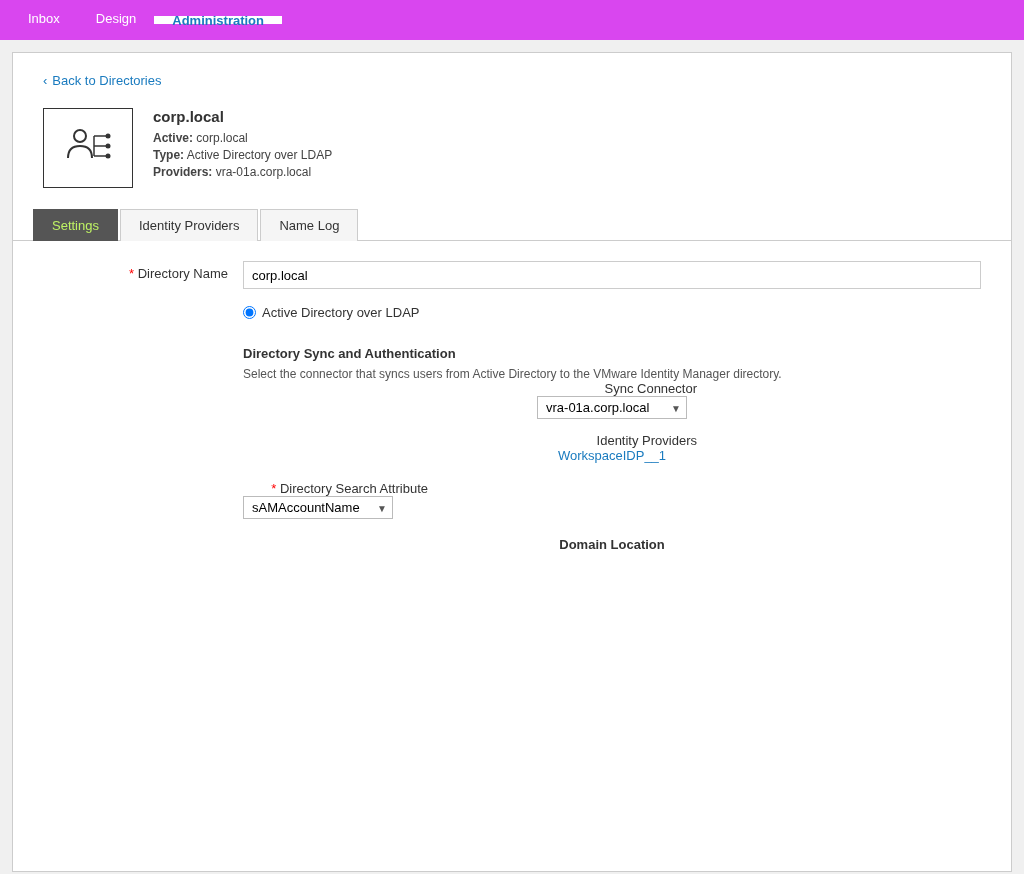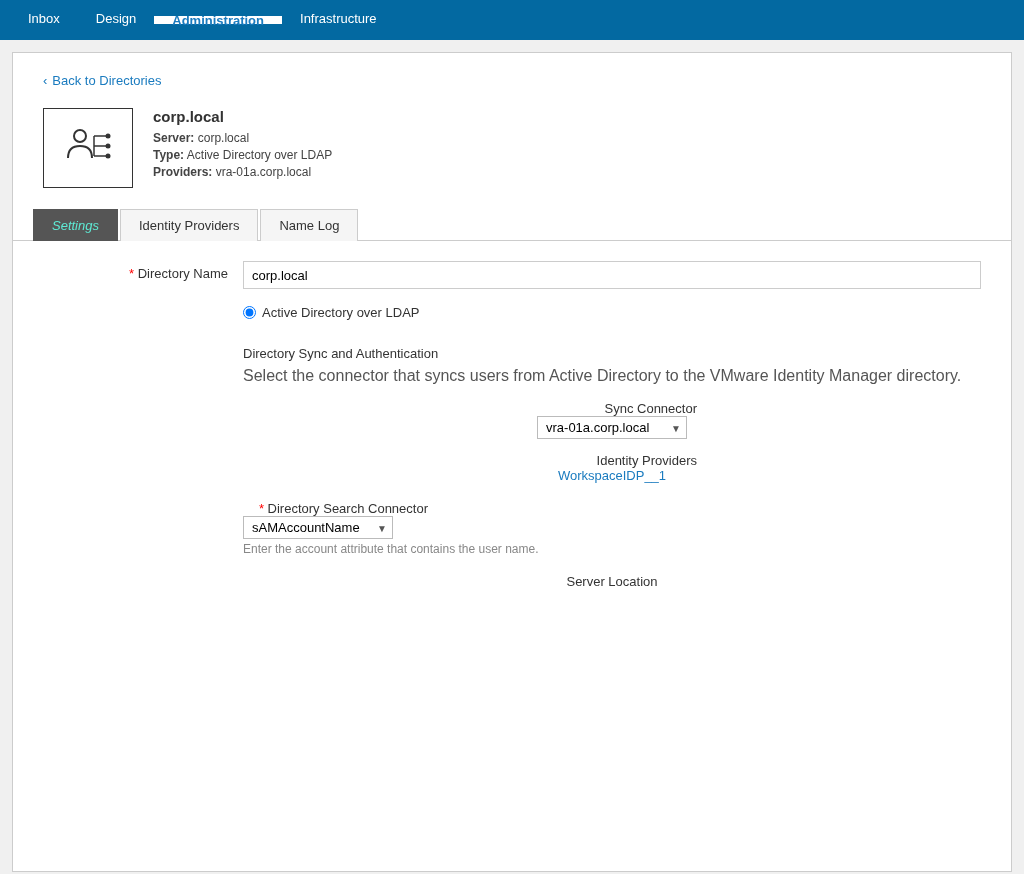--- a/index.html
+++ b/index.html
@@ -1,20 +1,20 @@
 <!DOCTYPE html>
 <html><head>
   <meta charset="utf-8">
   <style>
     * { box-sizing: border-box; margin: 0; padding: 0; }
     body { font-family: Arial, sans-serif; font-size: 13px; background: #f0f0f0; color: #333; }
 
     
     .top-nav {
-      background: #0369a1;
+      background: #d946ef;
       display: flex;
       align-items: stretch;
       height: 40px;
       padding: 16px 10px;
     }
     .top-nav-item {
       color: #fff;
       padding: 0 18px;
       display: flex;
       align-items: center;
@@ -92,23 +92,22 @@
       border-bottom: none;
       background: #f5f5f5;
       font-size: 13px;
       color: #333;
       margin-right: 2px;
       position: relative;
       top: 1px;
     }
     .tab.active {
       background: #555;
-      color: #5eead4;
+      color: #bef264;
       border-color: #555;
-      font-style: italic;
     }
 
     
     .form-content {
       padding: 20px 30px;
     }
 
     
     .form-row {
       display: flex;
@@ -148,29 +147,29 @@
       display: flex;
       align-items: center;
       gap: 6px;
       margin-bottom: 6px;
       font-size: 13px;
     }
     .radio-option input[type="radio"] { cursor: pointer; }
 
     
     .section-heading {
-      font-weight: normal;
+      font-weight: bold;
       font-size: 13px;
       margin-bottom: 6px;
       margin-top: 4px;
     }
     .section-desc {
-      font-size: 16px;
+      font-size: 12px;
       color: #555;
-      margin-bottom: 16px;
+      margin-bottom: 0;
     }
 
     
     .inline-form-row {
       display: flex;
       align-items: center;
       margin-bottom: 14px;
       flex-direction: column;
     }
     .inline-label {
@@ -232,21 +231,20 @@
     
     .dir-icon svg { width: 60px; height: 60px; }
   </style>
 </head>
 <body>
 
 <nav class="top-nav">
 <div class="top-nav-item">Inbox</div>
     <div class="top-nav-item">Design</div>
     <div class="top-nav-item active">Administration</div>
-    <div class="top-nav-item">Infrastructure</div>
   </nav>
 
 <div class="main-container">
 
   <div class="back-link">
     <span>‹</span>
     <span>Back to Directories</span>
   </div>
 
   <div class="dir-info">
@@ -261,21 +259,21 @@
         <line x1="36" y1="28" x2="50" y2="28" stroke="#333" stroke-width="1.5"></line>
         <circle cx="50" cy="28" r="2.5" fill="#333"></circle>
         <line x1="36" y1="38" x2="50" y2="38" stroke="#333" stroke-width="1.5"></line>
         <circle cx="50" cy="38" r="2.5" fill="#333"></circle>
         <line x1="36" y1="18" x2="36" y2="38" stroke="#333" stroke-width="1.5"></line>
       </svg>
     </div>
     <div class="dir-details">
       <h3>corp.local</h3>
       <p>
-        <span class="label">Server:</span>
+        <span class="label">Active:</span>
         <span>corp.local</span>
       </p>
       <p>
         <span class="label">Type:</span>
         <span>Active Directory over LDAP</span>
       </p>
       <p>
         <span class="label">Providers:</span>
         <span>vra-01a.corp.local</span>
       </p>
@@ -326,36 +324,35 @@
         </div>
 
         <div class="inline-form-row">
           <div class="inline-label">Identity Providers</div>
           <div class="inline-value">
             <a class="idp-link">WorkspaceIDP__1</a>
           </div>
         </div>
 
         <div class="inline-form-row" style="align-items:flex-start;">
-          <div class="inline-label required" style="padding-top:4px;">Directory Search Connector</div>
+          <div class="inline-label required" style="padding-top:4px;">Directory Search Attribute</div>
           <div class="inline-value">
             <div class="select-wrapper">
               <select class="select-control">
                 <option>sAMAccountName</option>
               </select>
               <span class="select-arrow">▼</span>
             </div>
-            <div class="hint-text">Enter the account attribute that contains the user name.</div>
           </div>
         </div>
 
         <div class="inline-form-row">
           <div class="inline-label"></div>
           <div class="inline-value">
-            <div class="section-heading">Server Location</div>
+            <div class="section-heading">Domain Location</div>
           </div>
         </div>
 
       </div>
     </div>
 
   </div>
 </div>
 
 </body></html>

